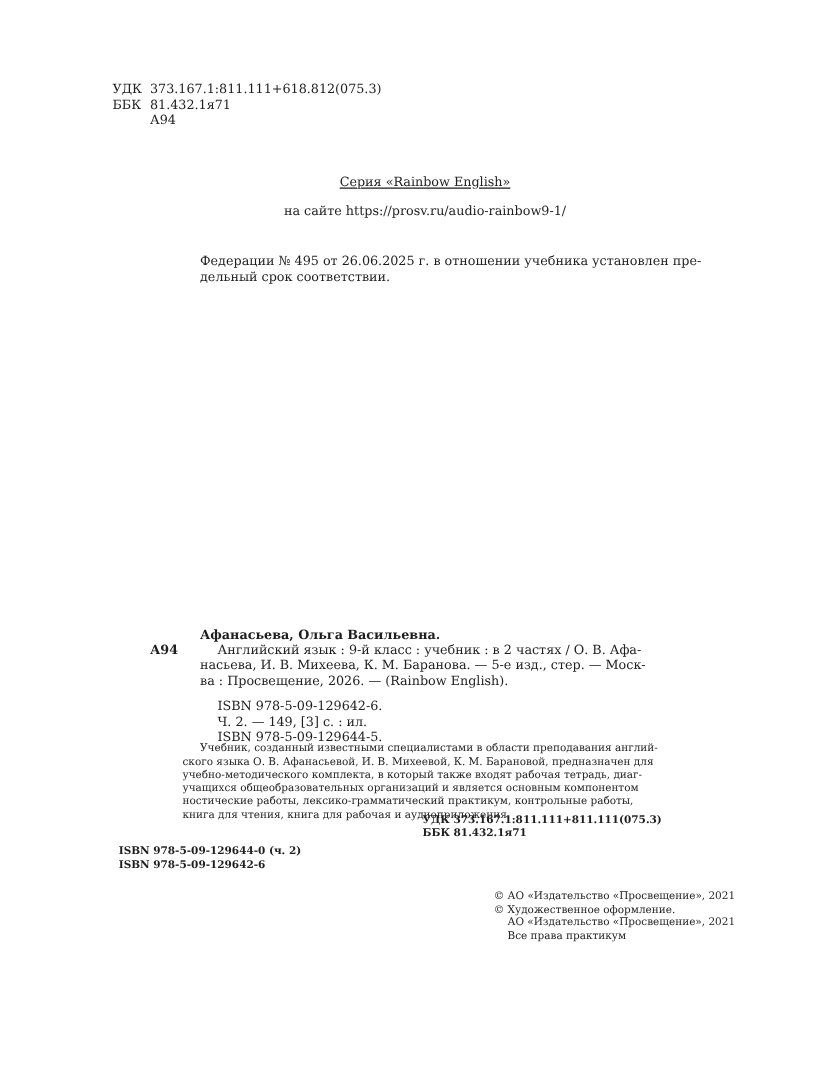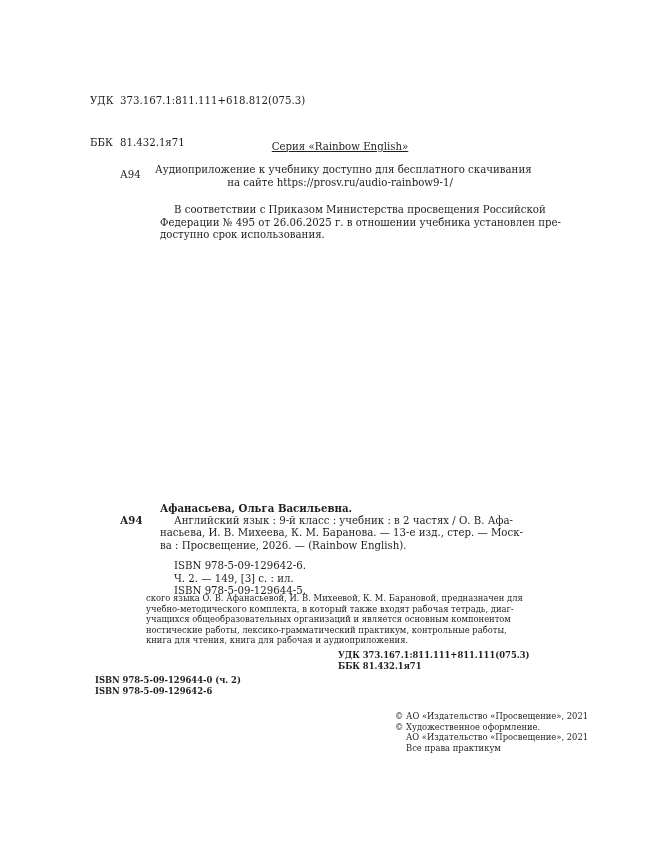--- a/index.html
+++ b/index.html
@@ -3,56 +3,55 @@
   <meta charset="utf-8">
   <style>
     html, body { margin:0; padding:0; background:#ffffff; }
     body { width:650px; height:857px; position:relative; overflow:hidden;
            font-family:"DejaVu Serif", serif; color:#1e1e1e; }
     .abs { position:absolute; white-space:nowrap; }
     .t11 { font-size:10.2px; line-height:12.5px; }
     .t9 { font-size:8.4px; line-height:10.6px; }
     .b { font-weight:bold; }
     .c { text-align:center; }
-    .lbl { display:inline-block; width:30px;margin-top:29px; }
+    .lbl { display:inline-block; width:30px; }
   </style>
 </head>
 <body>
 
 <div class="abs t11" style="left:90px; top:66px;">
   <div><span class="lbl">УДК</span><span>373.167.1:811.111+618.812(075.3)</span></div>
   <div><span class="lbl">ББК</span><span>81.432.1я71</span></div>
   <div><span class="lbl"></span><span>А94</span></div>
 </div>
 
 <div class="abs t11 c" style="left:160px; width:360px; top:141px;text-decoration:underline;">Серия «Rainbow English»</div>
 
 <div class="abs t11 c" style="left:155px; width:370px; top:164px;">
-  <div>Аудиоприложение к учебнику доступно для бесплатного скачивания</div>
   <div>на сайте https://prosv.ru/audio-rainbow9-1/</div>
 </div>
 
 <div class="abs t11" style="left:160px; top:204px;">
-  <div style="padding-left:14px;">В соответствии с Приказом Министерства просвещения Российской</div>
   <div>Федерации № 495 от 26.06.2025 г. в отношении учебника установлен пре-</div>
-  <div>доступно срок использования.</div>
+  <div>дельный срок соответствии.</div>
 </div>
 
 <div class="abs t11" style="left:160px; top:502px;">
   <div class="b">Афанасьева, Ольга Васильевна.</div>
   <div style="padding-left:14px;">Английский язык : 9-й класс : учебник : в 2 частях / О. В. Афа-</div>
-  <div>насьева, И. В. Михеева, К. М. Баранова. — 13-е изд., стер. — Моск-</div>
+  <div>насьева, И. В. Михеева, К. М. Баранова. — 5-е изд., стер. — Моск-</div>
   <div>ва : Просвещение, 2026. — (Rainbow English).</div>
   <div style="padding-left:14px; margin-top:8px;">ISBN 978-5-09-129642-6.</div>
   <div style="padding-left:14px;">Ч. 2. — 149, [3] с. : ил.</div>
   <div style="padding-left:14px;">ISBN 978-5-09-129644-5.</div>
 </div>
 <div class="abs t11 b" style="left:120px; top:514px;">А94</div>
 
 <div class="abs t9" style="left:146px; top:593px;">
+  <div style="padding-left:14px;">Учебник, созданный известными специалистами в области преподавания англий-</div>
   <div>ского языка О. В. Афанасьевой, И. В. Михеевой, К. М. Барановой, предназначен для</div>
   <div>учебно-методического комплекта, в который также входят рабочая тетрадь, диаг-</div>
   <div>учащихся общеобразовательных организаций и является основным компонентом</div>
   <div>ностические работы, лексико-грамматический практикум, контрольные работы,</div>
   <div>книга для чтения, книга для рабочая и аудиоприложения.</div>
 </div>
 
 <div class="abs t9 b" style="left:338px; top:650px;">
   <div>УДК 373.167.1:811.111+811.111(075.3)</div>
   <div>ББК 81.432.1я71</div>

